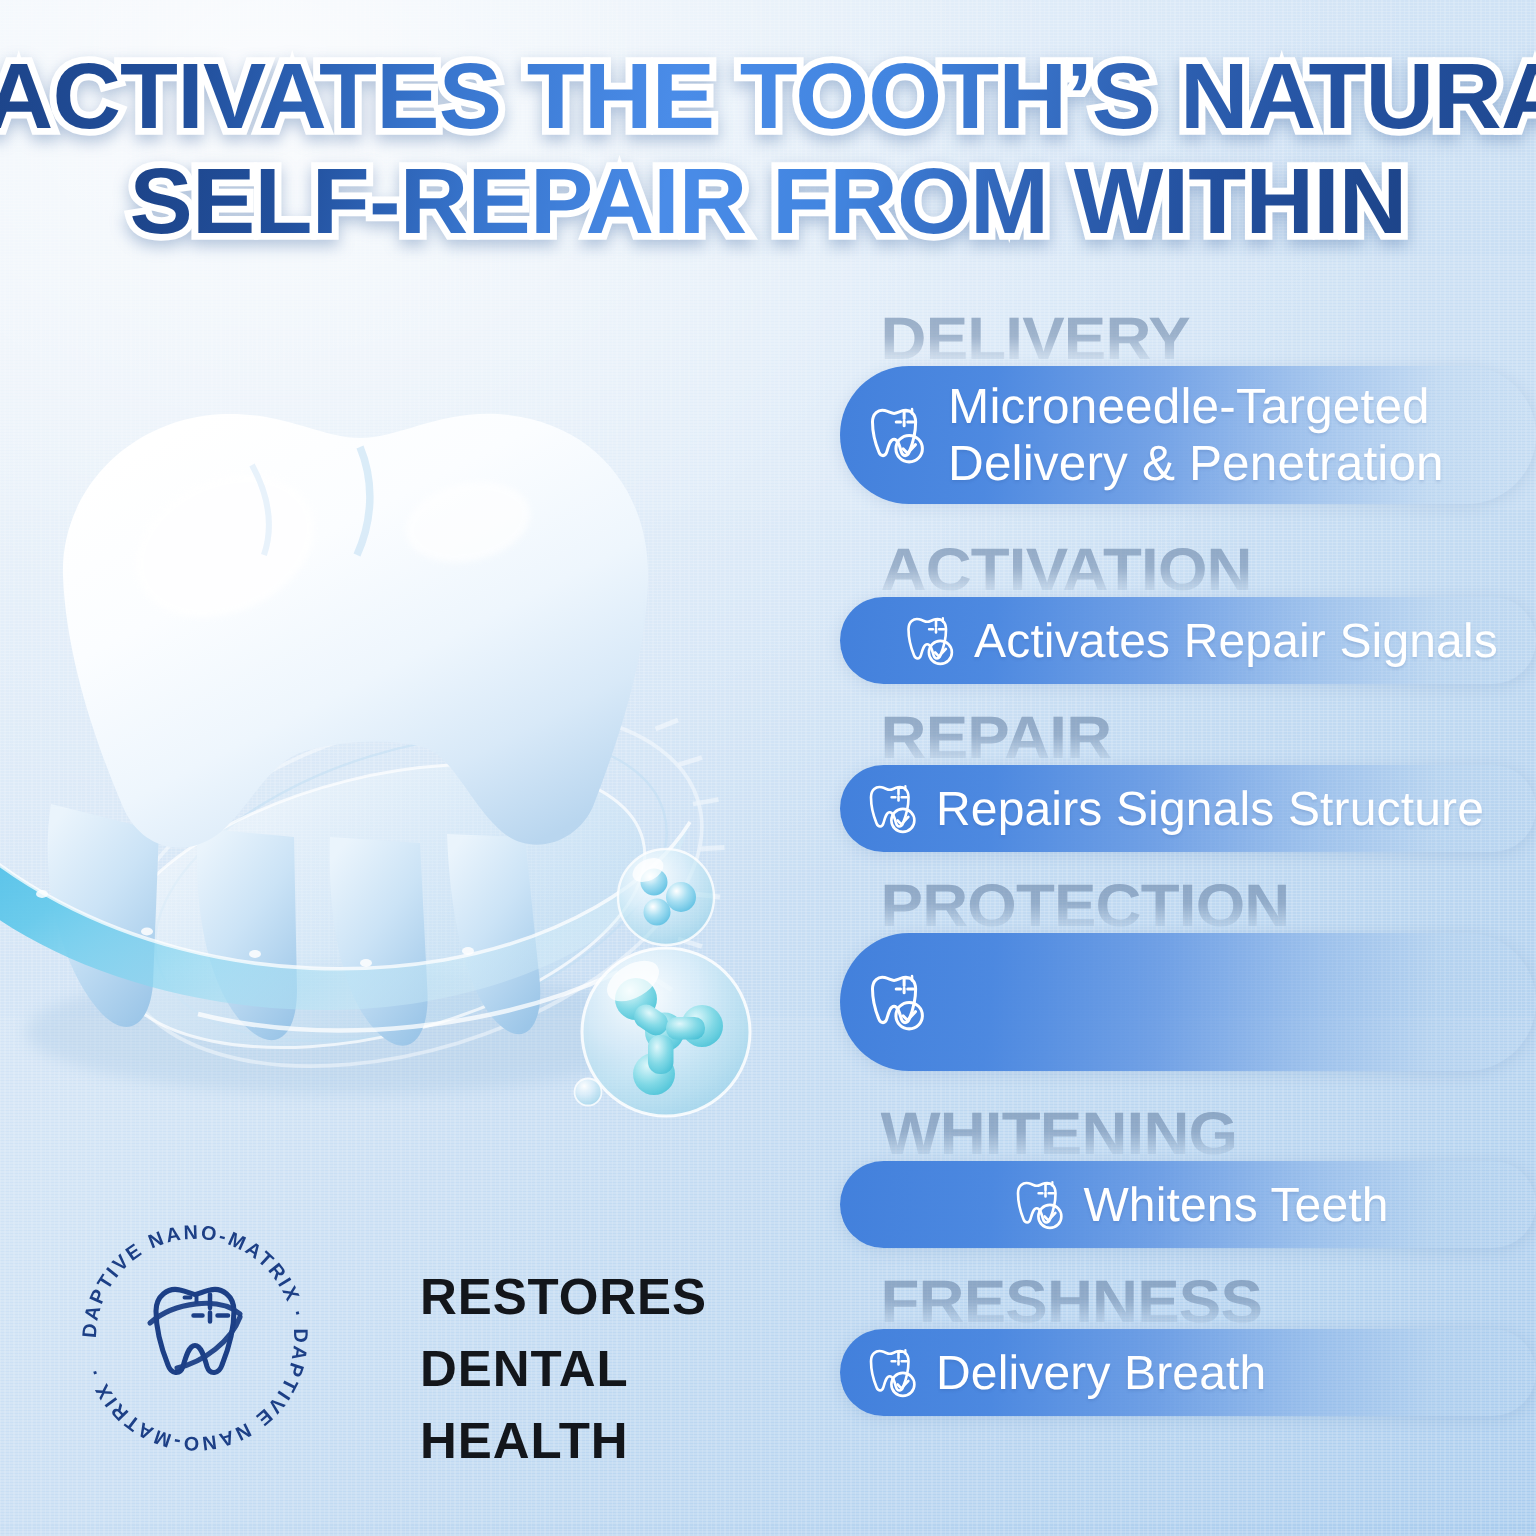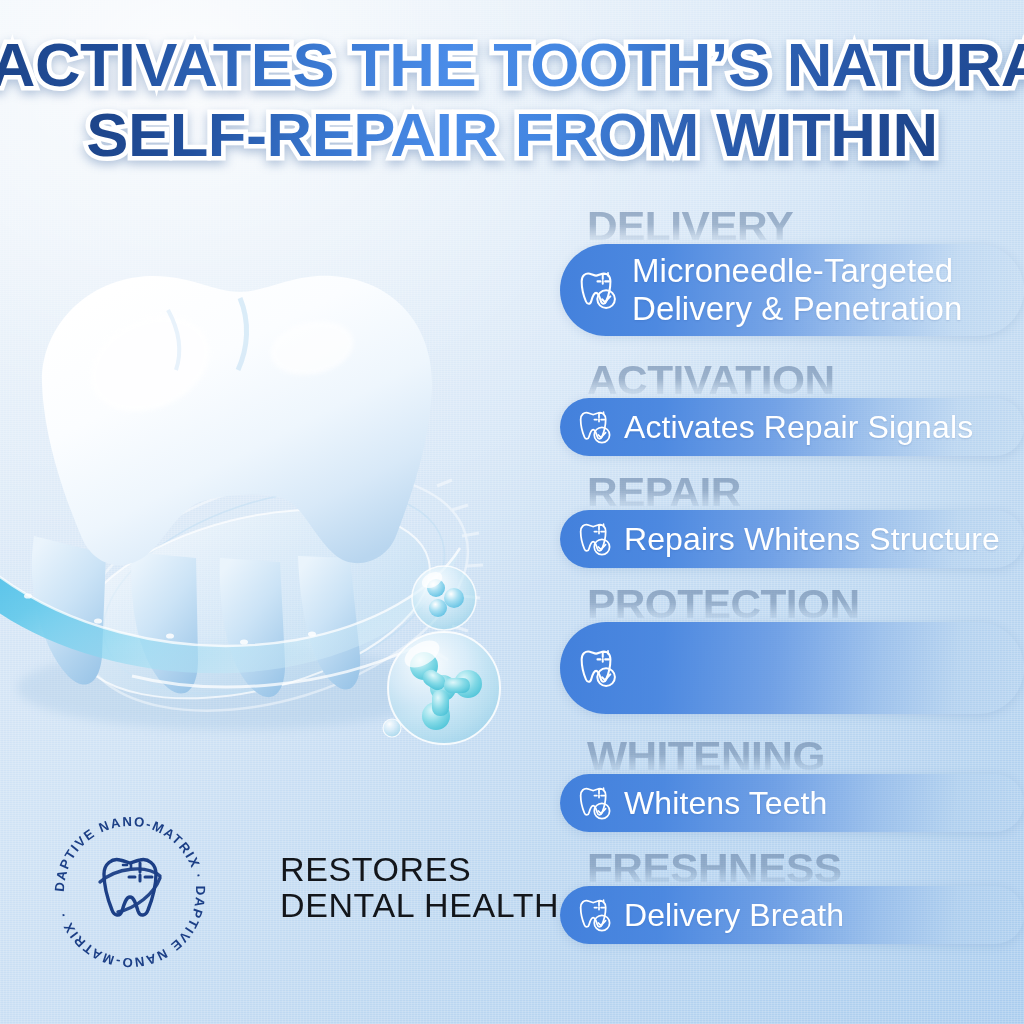--- a/index.html
+++ b/index.html
@@ -80,26 +80,26 @@
   
   #badge-block {
     position:absolute;
     left:44px; top:806px;
     width:520px; height:175px;
     z-index:9;
   }
   #seal { position:absolute; left:0; top:0; width:172px; height:172px; }
   #restores {
     position:absolute;
-    left:236px; top:45px;
+    left:236px; top:35px;
     font-size:34px;
-    line-height:36px;
+    line-height:48px;
     letter-spacing:.6px;
     color:#13161b;
-    font-weight:400;
+    font-weight:700;
     white-space:pre-line;
   }
 
   
   #features {
     position:absolute;
     left:560px; top:206px;
     width:464px; height:760px;
     z-index:10;
   }
@@ -340,21 +340,21 @@
     <circle cx="33.5" cy="33.5" r="9.2"></circle>
     <path d="M29.3,33.6 l3,3.1 l5.6,-6"></path>
   </g>
 </svg></div>
           <div class="pill-text">Microneedle-Targeted
 Delivery &amp; Penetration</div>
         </div>
       </div>
       <div class="feat" style="top: 0px;">
         <div class="ghost" style="top: 154px;">ACTIVATION</div>
-        <div class="pill h1" style="top: 192px;">
+        <div class="pill h1" style="top: 192px; justify-content: center;">
           <div class="pill-icon">
 <svg viewBox="0 0 48 48" width="100%" height="100%">
   <g fill="none" stroke="#ffffff" stroke-width="2.1" stroke-linecap="round" stroke-linejoin="round">
     <path d="M8,15 C8,9 12,6 16.5,7 C19.5,7.7 21,9 23,9 C25,9 26.5,7.7 29.5,7
              C34,6 38,9 38,15 C38,22 36,30 33.5,36 C32.3,39 29,39.4 28,35.6
              C26.8,31.2 25.6,27 23,27 C20.4,27 19.2,31.2 18,35.6
              C17,39.4 13.7,39 12.5,36 C10,30 8,22 8,15 Z"></path>
     <path d="M30,12.5 l0,-5 M30,17.5 l0,-3 M27.5,15 l-3,0 M32.5,15 l4,0"></path>
     <path d="M35.5,9 l0,-3 M33,7.5 l-2.4,0" stroke-width="1.8"></path>
     <circle cx="33.5" cy="33.5" r="9.2"></circle>
@@ -373,21 +373,21 @@
     <path d="M8,15 C8,9 12,6 16.5,7 C19.5,7.7 21,9 23,9 C25,9 26.5,7.7 29.5,7
              C34,6 38,9 38,15 C38,22 36,30 33.5,36 C32.3,39 29,39.4 28,35.6
              C26.8,31.2 25.6,27 23,27 C20.4,27 19.2,31.2 18,35.6
              C17,39.4 13.7,39 12.5,36 C10,30 8,22 8,15 Z"></path>
     <path d="M30,12.5 l0,-5 M30,17.5 l0,-3 M27.5,15 l-3,0 M32.5,15 l4,0"></path>
     <path d="M35.5,9 l0,-3 M33,7.5 l-2.4,0" stroke-width="1.8"></path>
     <circle cx="33.5" cy="33.5" r="9.2"></circle>
     <path d="M29.3,33.6 l3,3.1 l5.6,-6"></path>
   </g>
 </svg></div>
-          <div class="pill-text">Repairs Whitens Structure</div>
+          <div class="pill-text">Repairs Signals Structure</div>
         </div>
       </div>
       <div class="feat" style="top: 0px;">
         <div class="ghost" style="top: 378px;">PROTECTION</div>
         <div class="pill h2" style="top: 416px;">
           <div class="pill-icon">
 <svg viewBox="0 0 48 48" width="100%" height="100%">
   <g fill="none" stroke="#ffffff" stroke-width="2.1" stroke-linecap="round" stroke-linejoin="round">
     <path d="M8,15 C8,9 12,6 16.5,7 C19.5,7.7 21,9 23,9 C25,9 26.5,7.7 29.5,7
              C34,6 38,9 38,15 C38,22 36,30 33.5,36 C32.3,39 29,39.4 28,35.6
@@ -396,21 +396,21 @@
     <path d="M30,12.5 l0,-5 M30,17.5 l0,-3 M27.5,15 l-3,0 M32.5,15 l4,0"></path>
     <path d="M35.5,9 l0,-3 M33,7.5 l-2.4,0" stroke-width="1.8"></path>
     <circle cx="33.5" cy="33.5" r="9.2"></circle>
     <path d="M29.3,33.6 l3,3.1 l5.6,-6"></path>
   </g>
 </svg></div>
         </div>
       </div>
       <div class="feat" style="top: 0px;">
         <div class="ghost" style="top: 530px;">WHITENING</div>
-        <div class="pill h1" style="top: 568px;">
+        <div class="pill h1" style="top: 568px; justify-content: center;">
           <div class="pill-icon">
 <svg viewBox="0 0 48 48" width="100%" height="100%">
   <g fill="none" stroke="#ffffff" stroke-width="2.1" stroke-linecap="round" stroke-linejoin="round">
     <path d="M8,15 C8,9 12,6 16.5,7 C19.5,7.7 21,9 23,9 C25,9 26.5,7.7 29.5,7
              C34,6 38,9 38,15 C38,22 36,30 33.5,36 C32.3,39 29,39.4 28,35.6
              C26.8,31.2 25.6,27 23,27 C20.4,27 19.2,31.2 18,35.6
              C17,39.4 13.7,39 12.5,36 C10,30 8,22 8,15 Z"></path>
     <path d="M30,12.5 l0,-5 M30,17.5 l0,-3 M27.5,15 l-3,0 M32.5,15 l4,0"></path>
     <path d="M35.5,9 l0,-3 M33,7.5 l-2.4,0" stroke-width="1.8"></path>
     <circle cx="33.5" cy="33.5" r="9.2"></circle>

